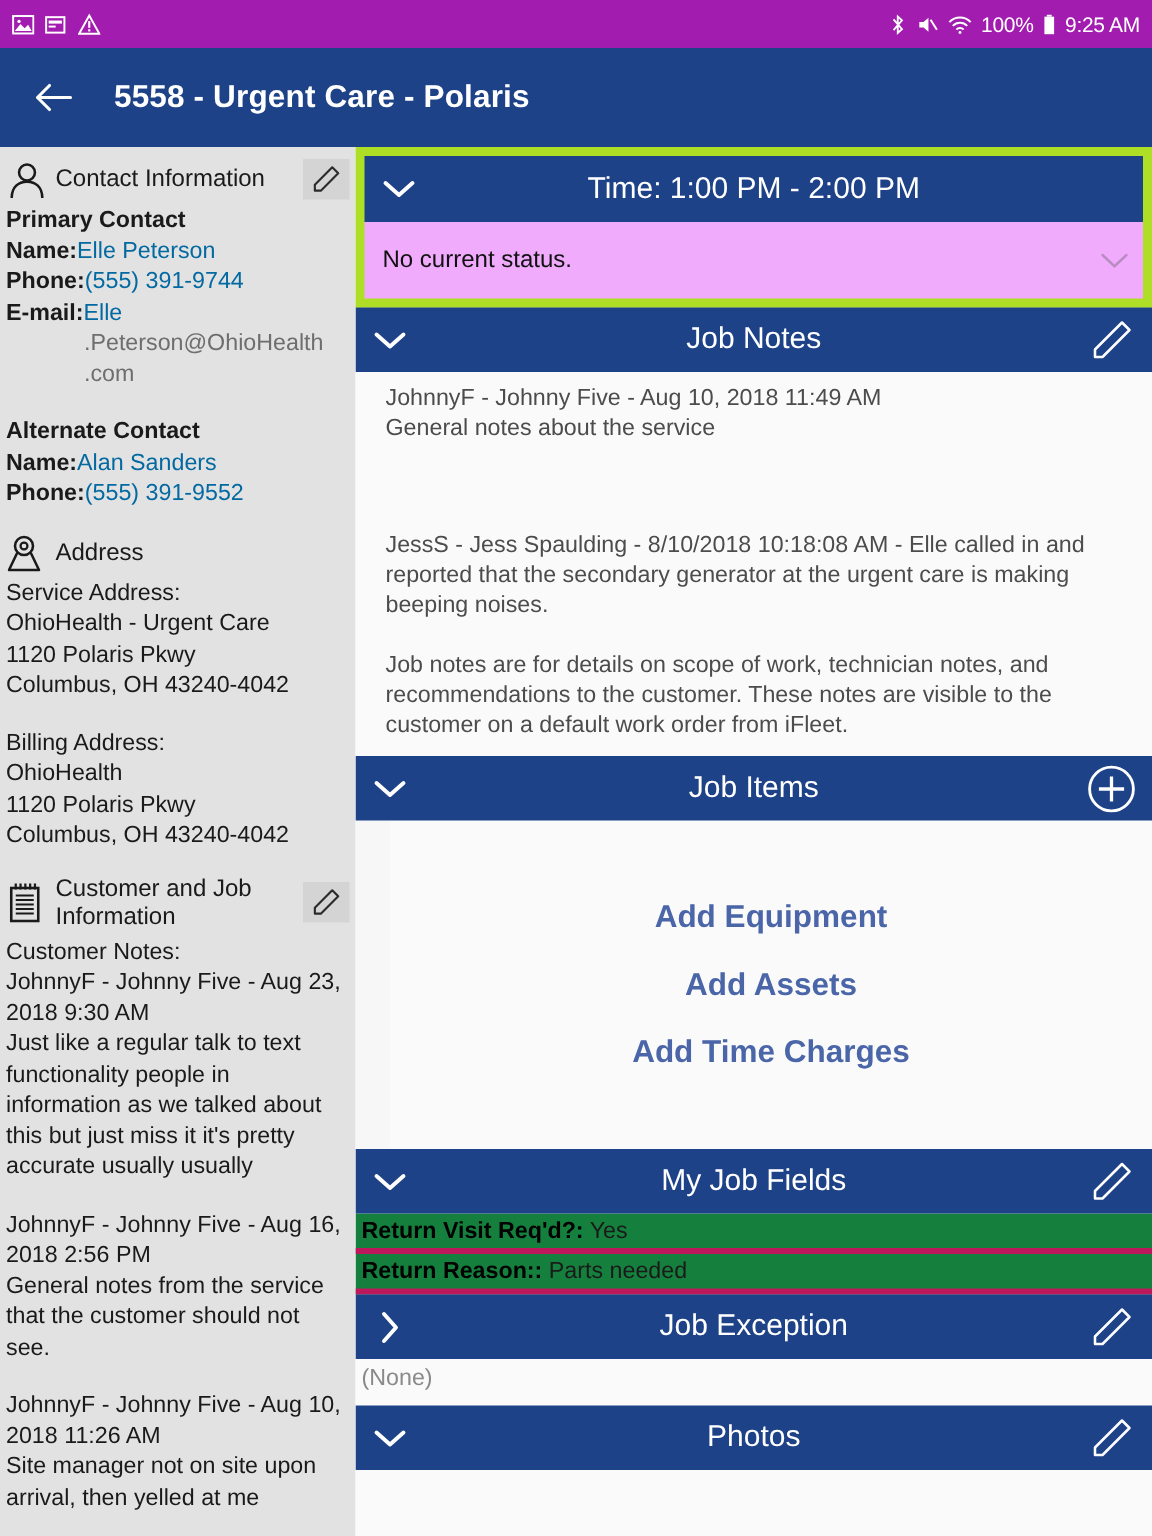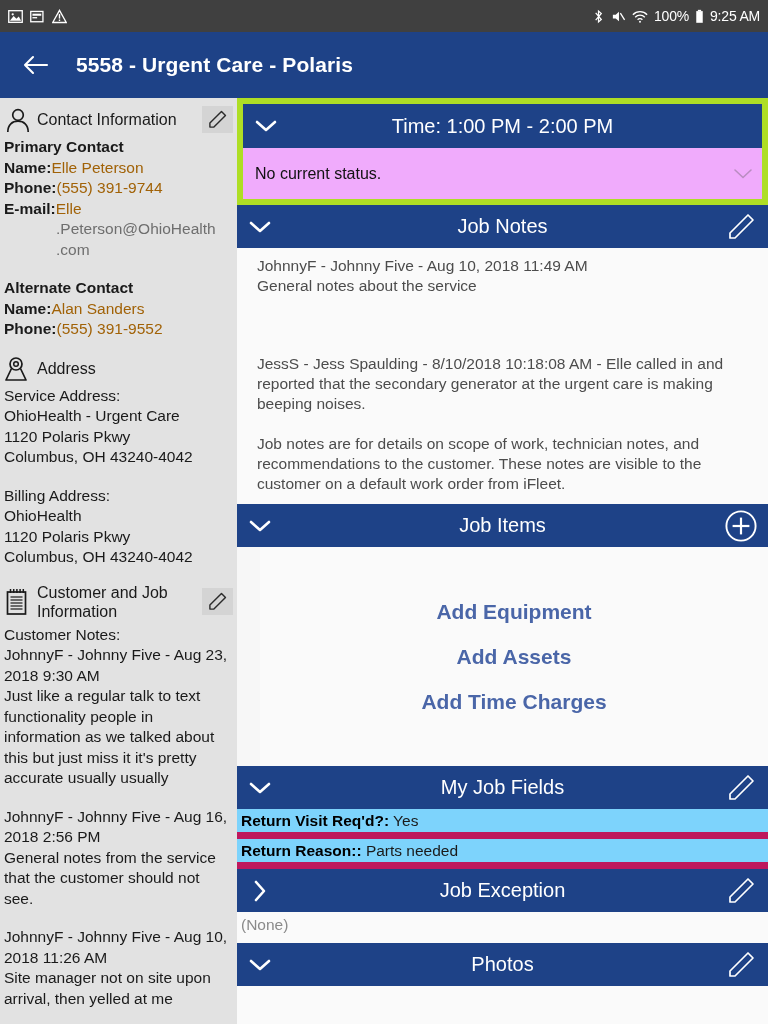--- a/index.html
+++ b/index.html
@@ -6,21 +6,21 @@
   html,body {
     width:768px; height:1024px;
     font-family:"Liberation Sans", sans-serif;
     background:#f7f7f7;
     overflow:hidden;
   }
   #app { position:relative; width:768px; height:1024px; display:flex; flex-direction:column; }
 
   
   .statusbar {
-    height:26px; background:#404040; color:#fff;
+    height:26px; background:#a21caf; color:#fff;
     display:flex; align-items:center; flex-shrink:0;
     padding:16px 8px; font-size:14px;
   }
   .sb-left { display:flex; align-items:center; gap:7px; }
   .sb-right { margin-left:auto; display:flex; align-items:center; gap:6px; font-size:14px; }
   .sb-ico { display:inline-flex; align-items:center; justify-content:center; }
   .sb-ico svg { display:block; }
   .sb-text { font-size:14px; letter-spacing:-0.2px; }
 
   
@@ -42,21 +42,21 @@
     font-size:15.5px; line-height:20px;
   }
   .lp-header { display:flex; align-items:center; gap:6px; padding:2px 0 4px 0; }
   .lp-header .hicon { width:27px; height:27px; flex-shrink:0; display:flex; align-items:center; justify-content:center;}
   .lp-header .htitle { font-size:16px; line-height:19px; flex:1; }
   .pencil-btn {
     width:31px; height:27px; background:#d4d4d4; display:flex;
     align-items:center; justify-content:center; cursor:pointer; flex-shrink:0;
   }
   .lbl { font-weight:bold; }
-  .val { color:#a16207;margin-top:40px; }
+  .val { color:#0369a1;margin-top:40px; }
   .lp-line { font-size:15.5px; line-height:20.5px; word-wrap:break-word; }
   .lp-indent { padding-left:52px; color:#6e6e6e; }
   .gap { height:18px; }
   .gap-s { height:13px; }
 
   
   .right { flex:1; background:#f7f7f7; overflow:hidden; position:relative; }
 
   .sect-head {
     background:#1e4287; color:#fff; height:43px;
@@ -78,21 +78,21 @@
   .status-row .dd { position:absolute; right:9px; top:50%; transform:translateY(-50%); opacity:.35; }
 
   .notes-body { padding:8px 4px 10px 20px; color:#4c4c4c; font-size:15.5px; line-height:20px; }
   .note-p { margin-bottom:0; }
   .note-gap-lg { height:58px; }
   .note-gap { height:20px; }
 
   .jobitems-body { height:219px; display:flex; flex-direction:column; align-items:center; justify-content:center; gap:21px;margin-left:23px; }
   .link { color:#4a66a8; font-size:21px; font-weight:bold; cursor:pointer; }
 
-  .kvrow { padding:2px 4px; font-size:15.5px; line-height:19px; border-bottom:7px solid #be185d; background:#7dd3fc; }
+  .kvrow { padding:2px 4px; font-size:15.5px; line-height:19px; border-bottom:4px solid #be185d; background:#15803d; }
   .kvrow b { color:#000; }
   .kvrow span { color:#1a1a1a; }
 
   .none-row { padding:4px 4px; font-size:15.5px; color:#8a8a8a; background:#fafafa; height:31px; }
   .photos-body { height:66px; background:#fafafa; }
 
   svg { display:block; }
 </style>
 </head>
 <body>

